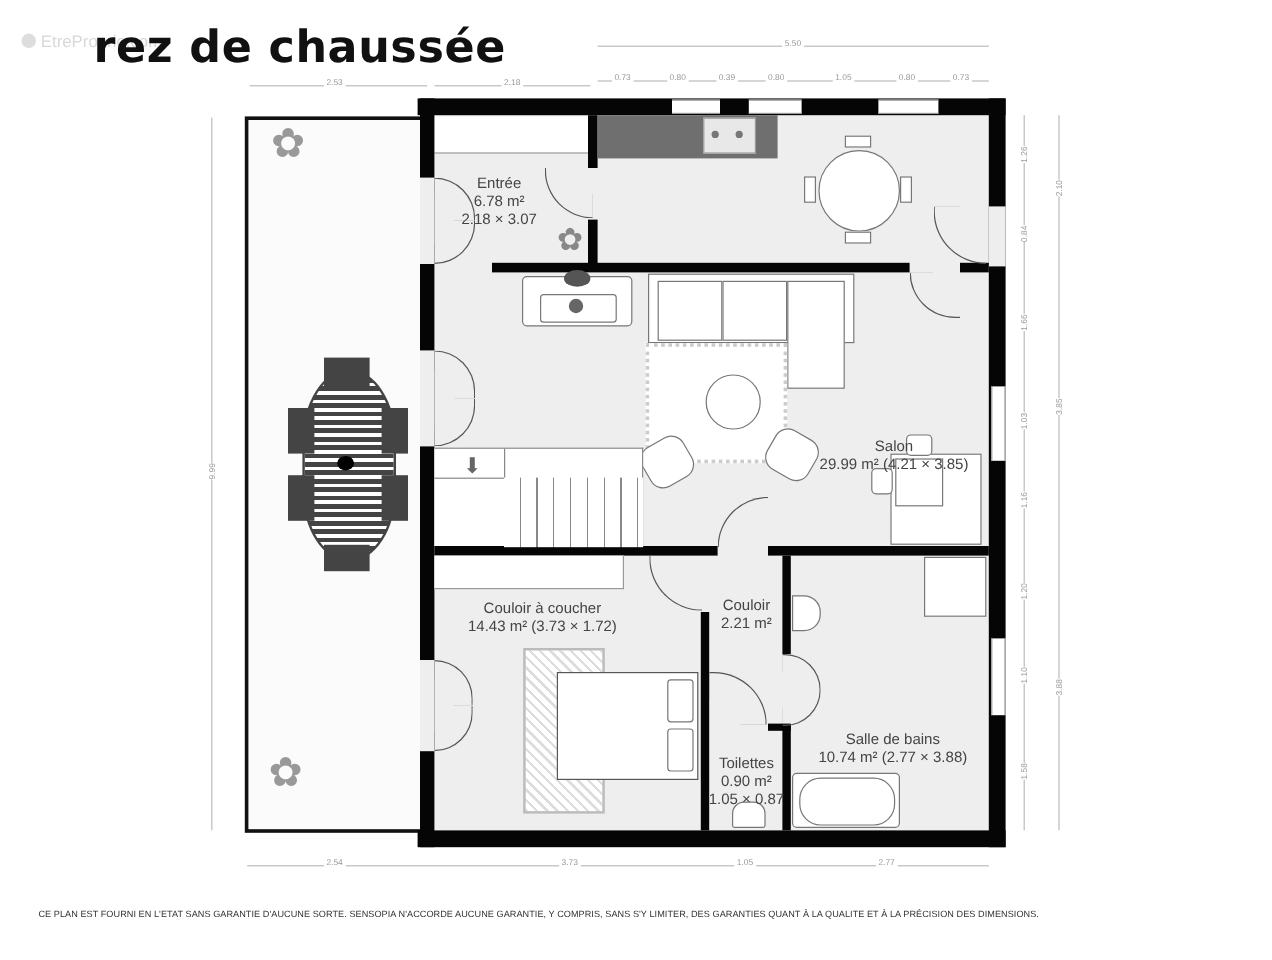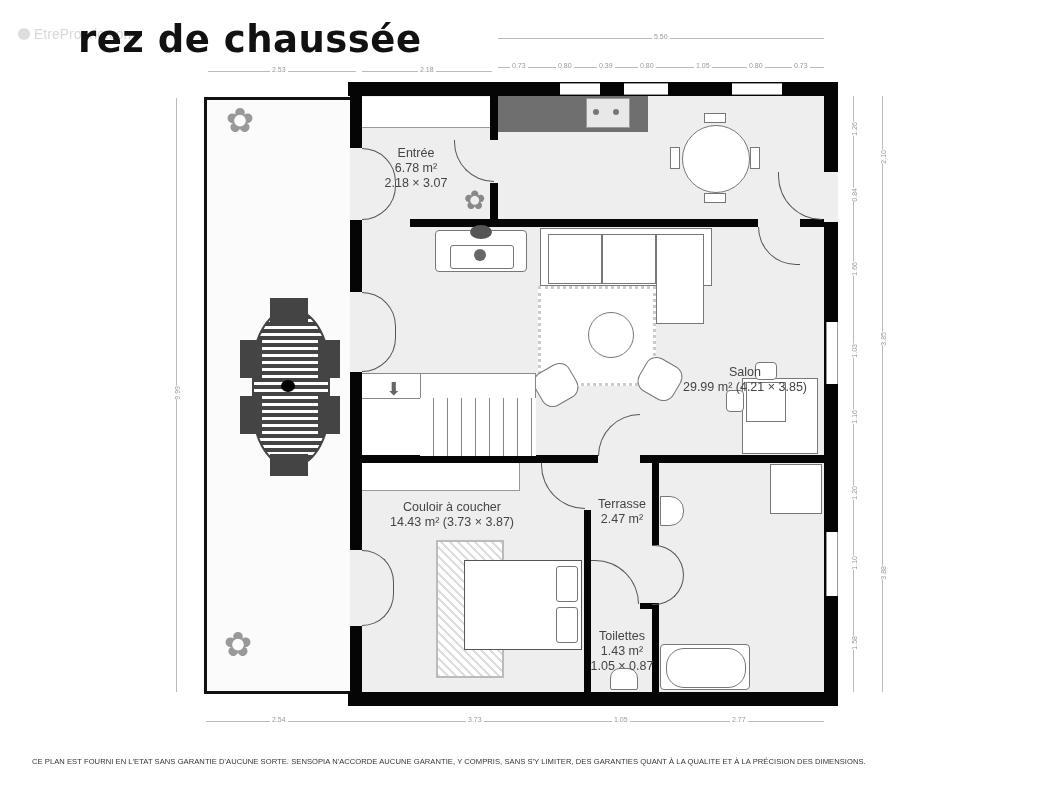--- a/index.html
+++ b/index.html
@@ -147,29 +147,33 @@
     <div>Entrée</div>
     <div>6.78 m²</div>
     <div>2.18 × 3.07</div>
   </div>
   <div class="abs label" style="left:670px;top:328px;width:150px;margin-top:37px;">
     <div>Salon</div>
     <div>29.99 m² (4.21 × 3.85)</div>
   </div>
   <div class="abs label" style="left:372px;top:500px;width:160px;">
     <div>Couloir à coucher</div>
-    <div>14.43 m² (3.73 × 3.87)</div>
+    <div>14.43 m² (3.73 × 1.72)</div>
   </div>
   <div class="abs label" style="left:592px;top:497px;width:60px;">
-    <div>Terrasse</div>
-    <div>2.47 m²</div>
+    <div>Couloir</div>
+    <div>2.21 m²</div>
+  </div>
+  <div class="abs label" style="left:664px;top:609px;width:160px;">
+    <div>Salle de bains</div>
+    <div>10.74 m² (2.77 × 3.88)</div>
   </div>
   <div class="abs label" style="left:588px;top:629px;width:68px;">
     <div>Toilettes</div>
-    <div>1.43 m²</div>
+    <div>0.90 m²</div>
     <div>1.05 × 0.87</div>
   </div>
 
   <div class="abs dimline" style="left:208px;top:71px;width:148px;height:1px;"></div>
   <div class="abs dim" style="left:270px;top:66px;">2.53</div>
   <div class="abs dimline" style="left:362px;top:71px;width:130px;height:1px;"></div>
   <div class="abs dim" style="left:418px;top:66px;">2.18</div>
   <div class="abs dimline" style="left:498px;top:38px;width:326px;height:1px;"></div>
   <div class="abs dim" style="left:652px;top:33px;">5.50</div>
 

